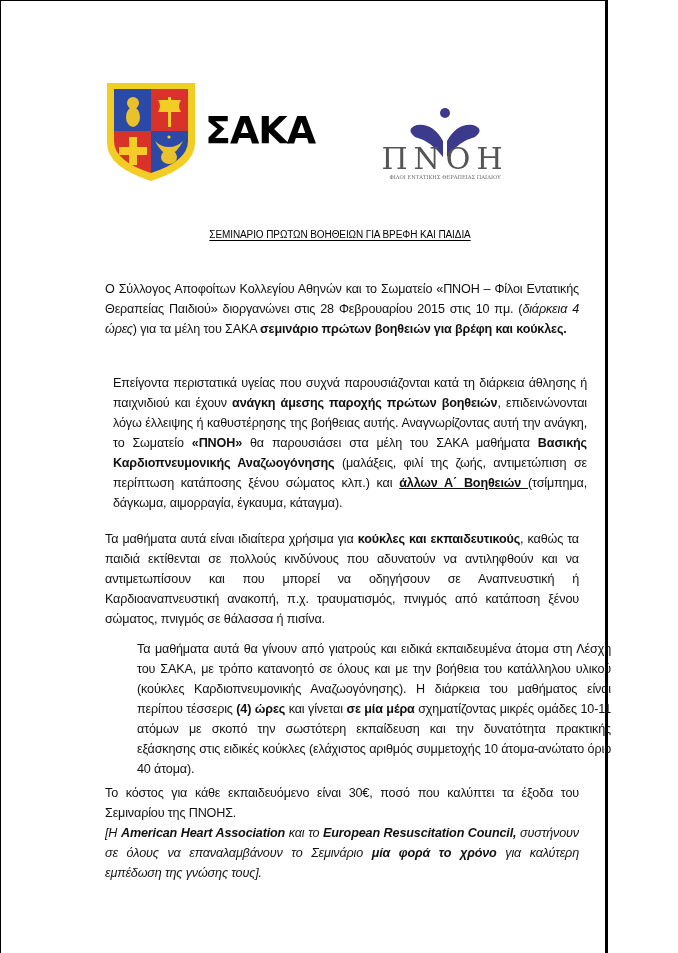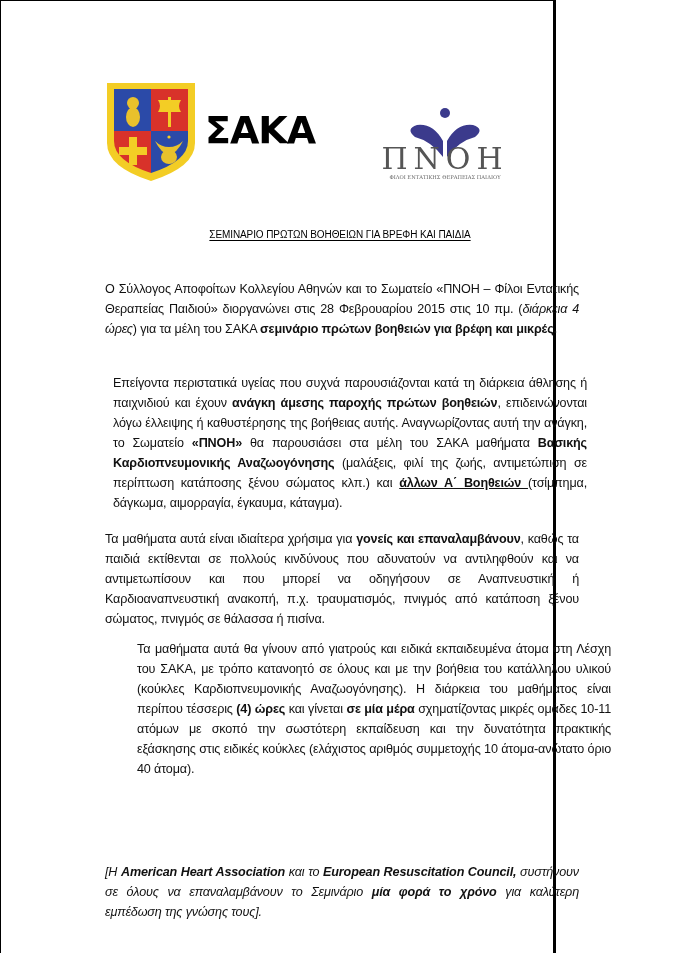--- a/index.html
+++ b/index.html
@@ -1,18 +1,18 @@
 <!DOCTYPE html>
 <html><head>
   <meta charset="utf-8">
   <style>
     html, body { margin: 0; padding: 0; background: #ffffff; }
     body { width: 678px; height: 953px; overflow: hidden; position: relative; }
     .page {
-      position: absolute; left: 0; top: 0; width: 556px; height: 953px;
+      position: absolute; left: 0; top: 0; width: 608px; height: 953px;
       background: #fff;
       border-left: 1px solid #000; border-top: 1px solid #000; border-right: 3px solid #000;
       box-sizing: border-box;
     }
     .logo-saka { position: absolute; left: 104px; top: 80px; width: 220px; height: 102px; }
     .logo-pnoi { position: absolute; left: 344px; top: 96px; width: 200px; height: 84px; text-align: right; }
     .title {
       position: absolute; left: 0; width: 678px; top: 228px; text-align: center;
       font-family: "Liberation Sans", sans-serif; font-size: 10px; color: #000000;
       text-decoration: underline; text-underline-offset: 2px; letter-spacing: -0.1px;
@@ -20,21 +20,21 @@
     .para {
       position: absolute; left: 104px; width: 474px;
       font-family: "Liberation Sans", sans-serif; font-size: 12.6px; line-height: 20px;
       color: #111; text-align: justify; letter-spacing: -0.15px;
     }
     .p1 { top: 265px; }
     .p2 { top: 359px; margin-left: 8px; }
     .p3 { top: 515px; }
     .p4 { top: 625px; margin-left: 32px; }
     .p5 { top: 769px; }
-    .p6 { top: 848px; }
+    .p6 { top: 809px; }
   </style>
 </head>
 <body>
 
 <div class="page">
 
   <div class="logo-saka">
     <svg width="220" height="102" viewBox="0 0 220 102">
 
       <path d="M2 2 L90 2 L90 62 Q90 86 46 100 Q2 86 2 62 Z" fill="#f3cd25"></path>
@@ -73,19 +73,20 @@
         <path d="M98 44 Q88 26 72 28 Q60 32 70 40 Q86 44 98 60 Z" fill="#3b3a8c"></path>
         <path d="M102 44 Q112 26 128 28 Q140 32 130 40 Q114 44 102 60 Z" fill="#3b3a8c"></path>
       </g>
       <text x="100" y="72" text-anchor="middle" font-family="'DejaVu Serif', serif" font-size="30" fill="#555" letter-spacing="6">ΠΝΟΗ</text>
       <text x="100" y="82" text-anchor="middle" font-family="'DejaVu Serif', serif" font-size="5.2" fill="#666">ΦΙΛΟΙ ΕΝΤΑΤΙΚΗΣ ΘΕΡΑΠΕΙΑΣ ΠΑΙΔΙΟΥ</text>
     </svg>
   </div>
 
   <div class="title">ΣΕΜΙΝΑΡΙΟ ΠΡΩΤΩΝ ΒΟΗΘΕΙΩΝ ΓΙΑ ΒΡΕΦΗ ΚΑΙ ΠΑΙΔΙΑ</div>
 
-  <p class="para p1">Ο Σύλλογος Αποφοίτων Κολλεγίου Αθηνών και το Σωματείο «ΠΝΟΗ – Φίλοι Εντατικής Θεραπείας Παιδιού» διοργανώνει στις 28  Φεβρουαρίου 2015 στις 10 πμ. (<span style="font-style: italic;">διάρκεια 4 ώρες</span>) για τα μέλη του ΣΑΚΑ <span style="font-weight: bold;">σεμινάριο πρώτων βοηθειών για βρέφη και μικρές.</span></p>
+  <p class="para p1">Ο Σύλλογος Αποφοίτων Κολλεγίου Αθηνών και το Σωματείο «ΠΝΟΗ – Φίλοι Εντατικής Θεραπείας Παιδιού» διοργανώνει στις 28  Φεβρουαρίου 2015 στις 10 πμ. (<span style="font-style: italic;">διάρκεια 4 ώρες</span>) για τα μέλη του ΣΑΚΑ <span style="font-weight: bold;">σεμινάριο πρώτων βοηθειών για βρέφη και κούκλες.</span></p>
   <p class="para p2">Επείγοντα περιστατικά υγείας που συχνά παρουσιάζονται κατά τη διάρκεια άθλησης ή παιχνιδιού και έχουν <span style="font-weight: bold;">ανάγκη άμεσης παροχής πρώτων βοηθειών</span>, επιδεινώνονται λόγω έλλειψης ή καθυστέρησης της βοήθειας αυτής. Αναγνωρίζοντας αυτή την ανάγκη, το Σωματείο <span style="font-weight: bold;">«ΠΝΟΗ»</span> θα παρουσιάσει στα μέλη του ΣΑΚΑ μαθήματα <span style="font-weight: bold;">Βασικής Καρδιοπνευμονικής Αναζωογόνησης</span> (μαλάξεις, φιλί της ζωής, αντιμετώπιση σε περίπτωση κατάποσης ξένου σώματος κλπ.) και <span style="font-weight: bold; text-decoration: underline;">άλλων Α΄ Βοηθειών </span>(τσίμπημα, δάγκωμα, αιμορραγία, έγκαυμα, κάταγμα).</p>
-  <p class="para p3">Τα μαθήματα αυτά είναι ιδιαίτερα χρήσιμα για <span style="font-weight: bold;">γονείς και επαναλαμβάνουν</span>, καθώς τα παιδιά εκτίθενται σε πολλούς κινδύνους που αδυνατούν να αντιληφθούν και να αντιμετωπίσουν και που μπορεί να οδηγήσουν σε Αναπνευστική ή Καρδιοαναπνευστική ανακοπή, π.χ. τραυματισμός, πνιγμός από κατάποση ξένου σώματος, πνιγμός σε θάλασσα ή πισίνα.</p>
+  <p class="para p3">Τα μαθήματα αυτά είναι ιδιαίτερα χρήσιμα για <span style="font-weight: bold;">κούκλες και εκπαιδευτικούς</span>, καθώς τα παιδιά εκτίθενται σε πολλούς κινδύνους που αδυνατούν να αντιληφθούν και να αντιμετωπίσουν και που μπορεί να οδηγήσουν σε Αναπνευστική ή Καρδιοαναπνευστική ανακοπή, π.χ. τραυματισμός, πνιγμός από κατάποση ξένου σώματος, πνιγμός σε θάλασσα ή πισίνα.</p>
   <p class="para p4">Τα μαθήματα αυτά θα γίνουν από γιατρούς και ειδικά εκπαιδευμένα άτομα στη Λέσχη του ΣΑΚΑ, με τρόπο κατανοητό σε όλους και με την βοήθεια του κατάλληλου υλικού (κούκλες Καρδιοπνευμονικής Αναζωογόνησης). Η διάρκεια του μαθήματος είναι περίπου τέσσερις <span style="font-weight: bold;">(4) ώρες</span> και γίνεται <span style="font-weight: bold;">σε μία μέρα</span> σχηματίζοντας μικρές ομάδες  10-11 ατόμων με σκοπό την σωστότερη εκπαίδευση και την δυνατότητα πρακτικής εξάσκησης στις ειδικές κούκλες (ελάχιστος αριθμός συμμετοχής 10 άτομα-ανώτατο όριο 40 άτομα).</p>
+  <p class="para p5">Το κόστος για κάθε εκπαιδευόμενο είναι 30€, ποσό που καλύπτει τα έξοδα του Σεμιναρίου της ΠΝΟΗΣ.</p>
   <p class="para p6"><span style="font-style: italic;">[Η </span><span style="font-weight: bold; font-style: italic;">American Heart Association</span><span style="font-style: italic;"> και το </span><span style="font-weight: bold; font-style: italic;">European Resuscitation Council,</span><span style="font-style: italic;"> συστήνουν σε όλους να επαναλαμβάνουν το Σεμινάριο </span><span style="font-weight: bold; font-style: italic;">μία φορά το χρόνο</span><span style="font-style: italic;"> για καλύτερη εμπέδωση της γνώσης τους].</span></p>
 
 </div>
 
 </body></html>

